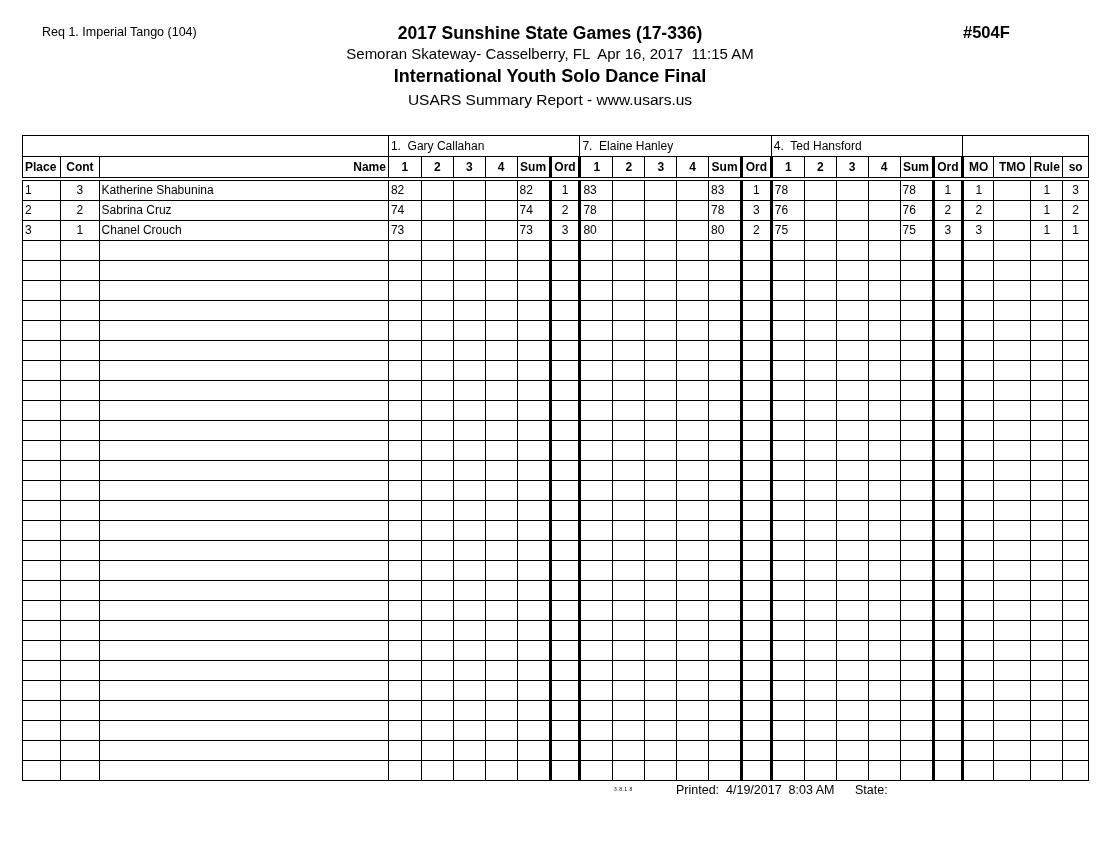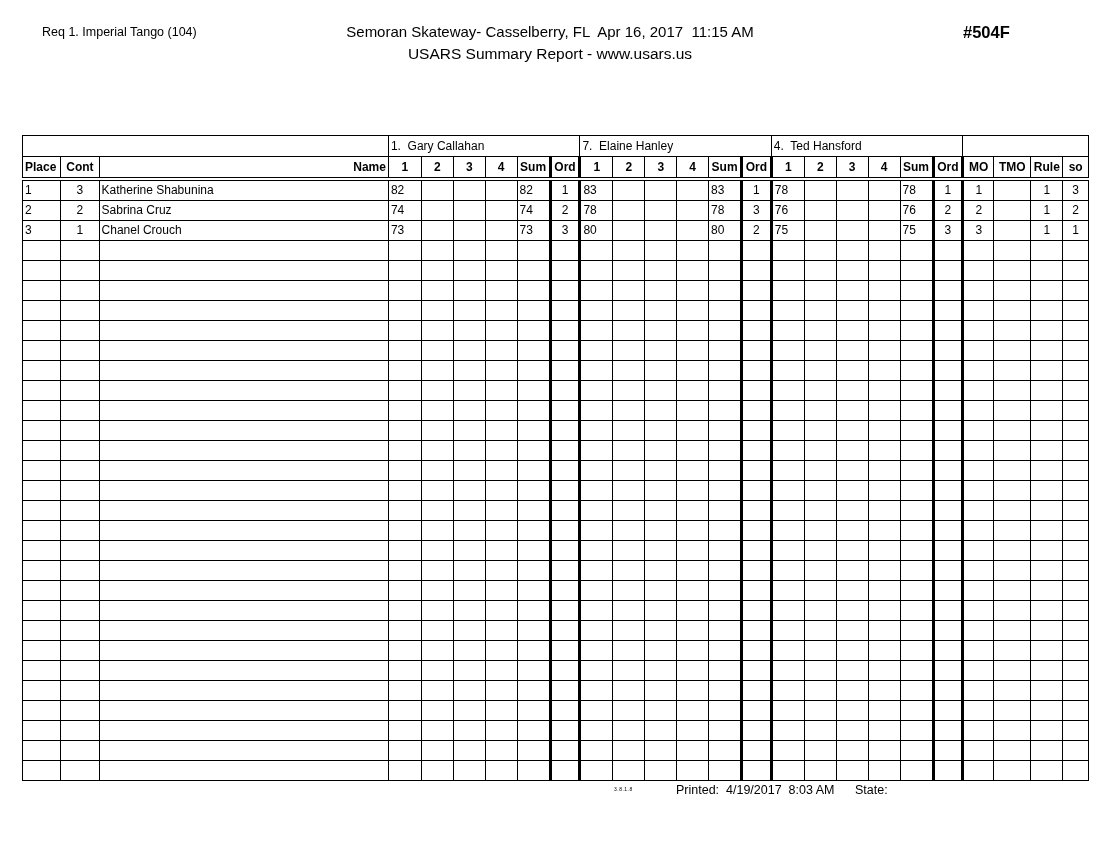--- a/index.html
+++ b/index.html
@@ -38,21 +38,23 @@
   .footer-printed{position:absolute;left:676px;top:783px;font-size:12.5px;white-space:pre;text-align:center;}
   .footer-scorer{position:absolute;left:855px;top:783px;font-size:12.5px;}
 </style>
 </head>
 <body>
 
 <div class="req-label">Req 1. Imperial Tango (104)</div>
 <div class="report-number">#504F</div>
 
 <div class="title-block">
+  <div class="title-line1">2017 Sunshine State Games (17-336)</div>
   <div class="title-line2">Semoran Skateway- Casselberry, FL  Apr 16, 2017  11:15 AM</div>
+  <div class="title-line3">International Youth Solo Dance Final</div>
   <div class="title-line4">USARS Summary Report - www.usars.us</div>
 </div>
 
 <table class="results">
   <colgroup id="cols">
       <col style="width:36px">
       <col style="width:36px">
       <col style="width:272px">
       <col style="width:31px">
       <col style="width:30px">

